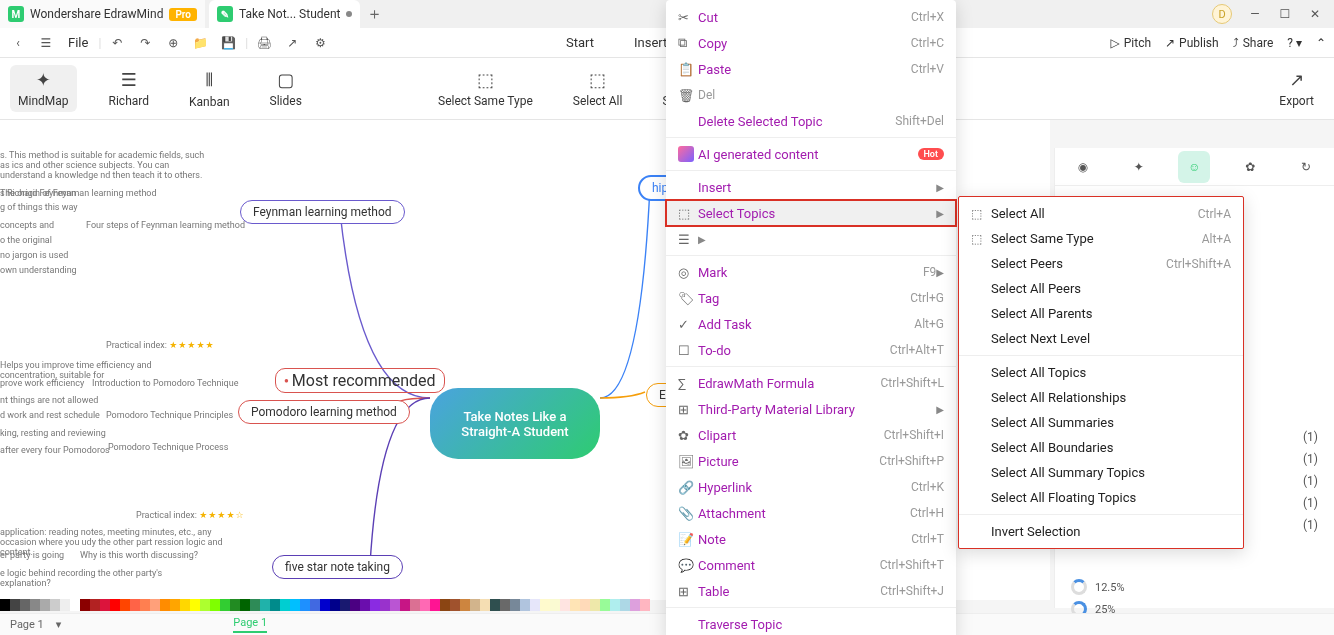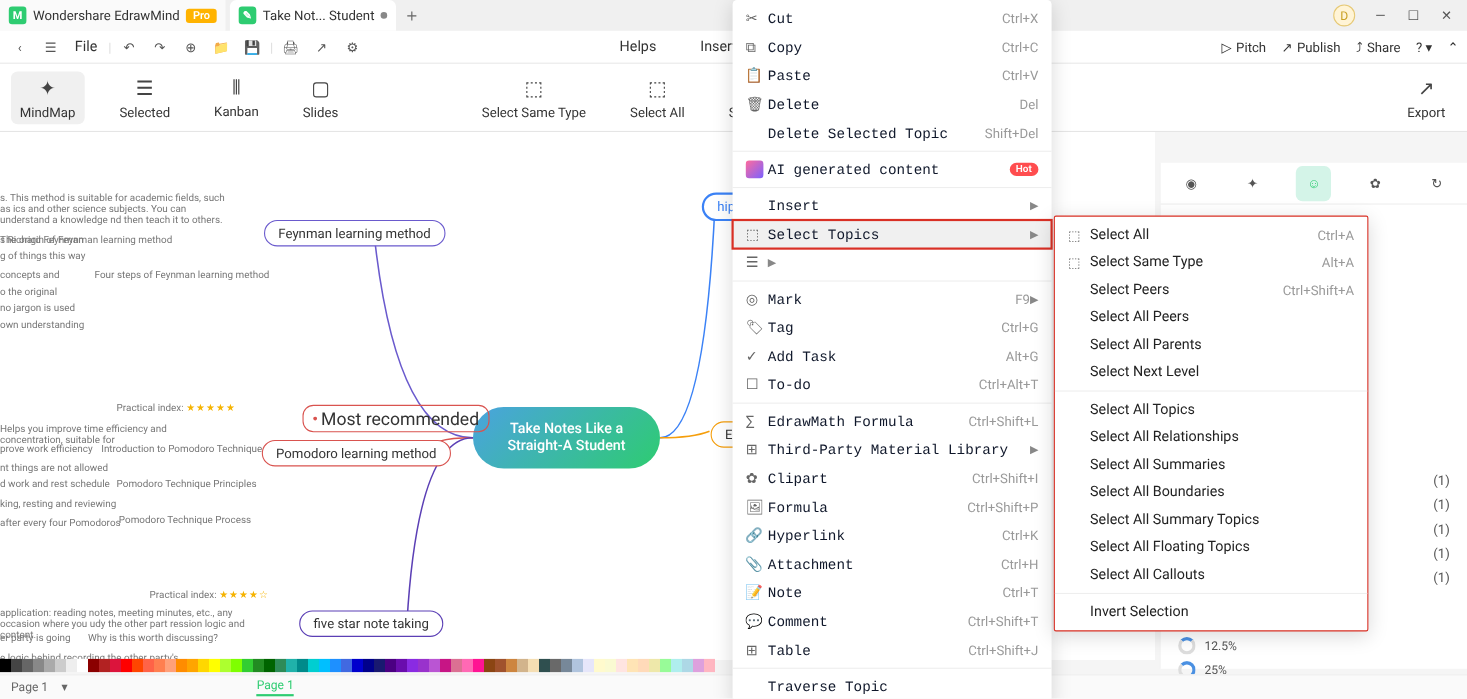--- a/index.html
+++ b/index.html
@@ -29,43 +29,43 @@
 
 .viewrow { height:62px; background:#fff; border-bottom:1px solid #e5e5e5; display:flex; align-items:center; padding:0 10px; gap:24px; position:relative; }
 .view-btn { display:flex; flex-direction:column; align-items:center; gap:4px; cursor:pointer; font-size:12px; color:#333; padding:4px 8px; border-radius:6px; }
 .view-btn.active { background:#f0f0f0; }
 .view-ico { font-size:18px; color:#444; }
 .sel-group { position:absolute; left:430px; display:flex; gap:24px; }
 .export-btn { position:absolute; right:20px; display:flex; flex-direction:column; align-items:center; gap:4px; cursor:pointer; font-size:12px; }
 
 
 .canvas { position:absolute; top:120px; left:0; width:1050px; height:480px; background:#fff; overflow:hidden; }
-.center-node { position:absolute; left:430px; top:250px; width:170px; height:56px; border-radius:28px; background:linear-gradient(135deg,#4aa3df,#2ecc71); color:#fff; display:flex; align-items:center; justify-content:center; text-align:center; font-size:13px; font-weight:500; padding:0 10px; }
+.center-node { position:absolute; left:430px; top:268px; width:170px; height:71px; border-radius:28px; background:linear-gradient(135deg,#4aa3df,#2ecc71); color:#fff; display:flex; align-items:center; justify-content:center; text-align:center; font-size:13px; font-weight:500; padding:0 10px; }
 .branch { position:absolute; border:1.5px solid; border-radius:14px; padding:4px 12px; font-size:12px; background:#fff; white-space:nowrap; }
 .b-feynman { left:240px; top:80px; border-color:#6a5acd; color:#333; }
 .b-pomo { left:238px; top:280px; border-color:#d9534f; color:#333; }
 .b-fivestar { left:272px; top:435px; border-color:#5b3fb5; color:#333; }
 .b-hip { left:638px; top:55px; border-color:#3b82f6; color:#3b82f6; border-width:2px; }
 .b-eb { left:646px; top:263px; border-color:#f59e0b; color:#333; }
 .most-rec { position:absolute; left:275px; top:248px; font-size:16px; border:1.5px solid #d9534f; border-radius:10px; padding:2px 8px; color:#333; display:flex; align-items:center; gap:3px; }
 .most-rec::before { content:"●"; color:#d9534f; font-size:8px; }
-.tiny { position:absolute; font-size:9px; color:#777; max-width:210px;margin-top:26px; }
+.tiny { position:absolute; font-size:9px; color:#777; max-width:210px; }
 .stars { color:#f5b301; letter-spacing:1px; }
 svg.wire { position:absolute; top:0; left:0; pointer-events:none; }
 
 
 .swatchbar { position:absolute; bottom:22px; left:0; height:14px; display:flex; }
 .sw { width:10px; height:12px; }
 
 
 .ctx { position:absolute; top:0; left:666px; width:290px; background:#fff; box-shadow:0 4px 18px rgba(0,0,0,.15); border-radius:4px; padding:4px 0; font-size:13px; z-index:50; }
 .ctx-item { display:flex; align-items:center; height:26px; padding:0 12px; cursor:pointer; position:relative; }
 .ctx-item.hl { background:#f0f0f0; outline:2px solid #d93025; outline-offset:-1px; }
 .ctx-ico { width:20px; color:#666; font-size:13px; }
-.ctx-label { flex:1; color:#0f172a;font-family:Liberation Mono, monospace; }
+.ctx-label { flex:1; color:#a21caf; }
 .ctx-sc { color:#999; font-size:12px; }
 .ctx-arrow { color:#888; font-size:10px; }
 .ctx-sep { height:1px; background:#eee; margin:3px 0; }
 .ai-ico { width:16px; height:16px; background:linear-gradient(135deg,#ff6b9d,#7b61ff); border-radius:3px; margin-right:4px; }
 .hot-badge { background:#ff4d4f; color:#fff; font-size:9px; padding:1px 6px; border-radius:8px; font-weight:600; }
 
 
 .submenu { position:absolute; top:196px; left:958px; width:286px; background:#fff; box-shadow:0 4px 18px rgba(0,0,0,.15); border:1.5px solid #d93025; border-radius:2px; padding:4px 0; font-size:13px; z-index:60; }
 .sub-item { display:flex; align-items:center; height:25px; padding:0 12px; cursor:pointer; }
 .sub-ico { width:20px; color:#666; font-size:12px; }
@@ -116,41 +116,41 @@
   <div class="tool-ico">↶</div>
   <div class="tool-ico">↷</div>
   <div class="tool-ico">⊕</div>
   <div class="tool-ico">📁</div>
   <div class="tool-ico">💾</div>
   <span style="color:#ddd">|</span>
   <div class="tool-ico">🖨</div>
   <div class="tool-ico">↗</div>
   <div class="tool-ico">⚙</div>
   <div class="menu-tabs">
-    <span class="menu-tab">Helps</span>
+    <span class="menu-tab">Start</span>
     <span class="menu-tab">Insert</span>
     <span class="menu-tab">Page Style</span>
   </div>
   <div class="right-tools">
     <div class="rt-item">▷ <span>Pitch</span></div>
     <div class="rt-item">↗ <span>Publish</span></div>
     <div class="rt-item">⤴ <span>Share</span></div>
     <div class="rt-item">? ▾</div>
     <div class="rt-item">⌃</div>
   </div>
 </div>
 
 <div class="viewrow">
   <div class="view-btn active">
       <span class="view-ico">✦</span>
       <span>MindMap</span>
     </div>
   <div class="view-btn">
       <span class="view-ico">☰</span>
-      <span>Selected</span>
+      <span>Richard</span>
     </div>
   <div class="view-btn">
       <span class="view-ico">⫴</span>
       <span>Kanban</span>
     </div>
   <div class="view-btn">
       <span class="view-ico">▢</span>
       <span>Slides</span>
     </div>
   <div class="sel-group">
@@ -228,21 +228,20 @@
       <span class="ctx-label">Copy</span>
       <span class="ctx-sc">Ctrl+C</span>
     </div>
     <div class="ctx-item">
       <span class="ctx-ico">📋</span>
       <span class="ctx-label">Paste</span>
       <span class="ctx-sc">Ctrl+V</span>
     </div>
     <div class="ctx-item">
       <span class="ctx-ico">🗑</span>
-      <span class="ctx-label">Delete</span>
       <span class="ctx-sc">Del</span>
     </div>
     <div class="ctx-item">
       <span class="ctx-ico"></span>
       <span class="ctx-label">Delete Selected Topic</span>
       <span class="ctx-sc">Shift+Del</span>
     </div>
     <div class="ctx-sep"></div>
     <div class="ctx-item">
       <span class="ai-ico"></span>
@@ -297,21 +296,21 @@
       <span class="ctx-label">Third-Party Material Library</span>
       <span class="ctx-arrow">▶</span>
     </div>
     <div class="ctx-item">
       <span class="ctx-ico">✿</span>
       <span class="ctx-label">Clipart</span>
       <span class="ctx-sc">Ctrl+Shift+I</span>
     </div>
     <div class="ctx-item">
       <span class="ctx-ico">🖼</span>
-      <span class="ctx-label">Formula</span>
+      <span class="ctx-label">Picture</span>
       <span class="ctx-sc">Ctrl+Shift+P</span>
     </div>
     <div class="ctx-item">
       <span class="ctx-ico">🔗</span>
       <span class="ctx-label">Hyperlink</span>
       <span class="ctx-sc">Ctrl+K</span>
     </div>
     <div class="ctx-item">
       <span class="ctx-ico">📎</span>
       <span class="ctx-label">Attachment</span>
@@ -384,24 +383,20 @@
       <span class="sub-ico"></span>
       <span class="sub-label">Select All Boundaries</span>
     </div>
     <div class="sub-item">
       <span class="sub-ico"></span>
       <span class="sub-label">Select All Summary Topics</span>
     </div>
     <div class="sub-item">
       <span class="sub-ico"></span>
       <span class="sub-label">Select All Floating Topics</span>
-    </div>
-    <div class="sub-item">
-      <span class="sub-ico"></span>
-      <span class="sub-label">Select All Callouts</span>
     </div>
     <div class="sub-sep"></div>
     <div class="sub-item">
       <span class="sub-ico"></span>
       <span class="sub-label">Invert Selection</span>
     </div>
   </div>
 
 <div class="rside">
   <div class="rside-tabs">

